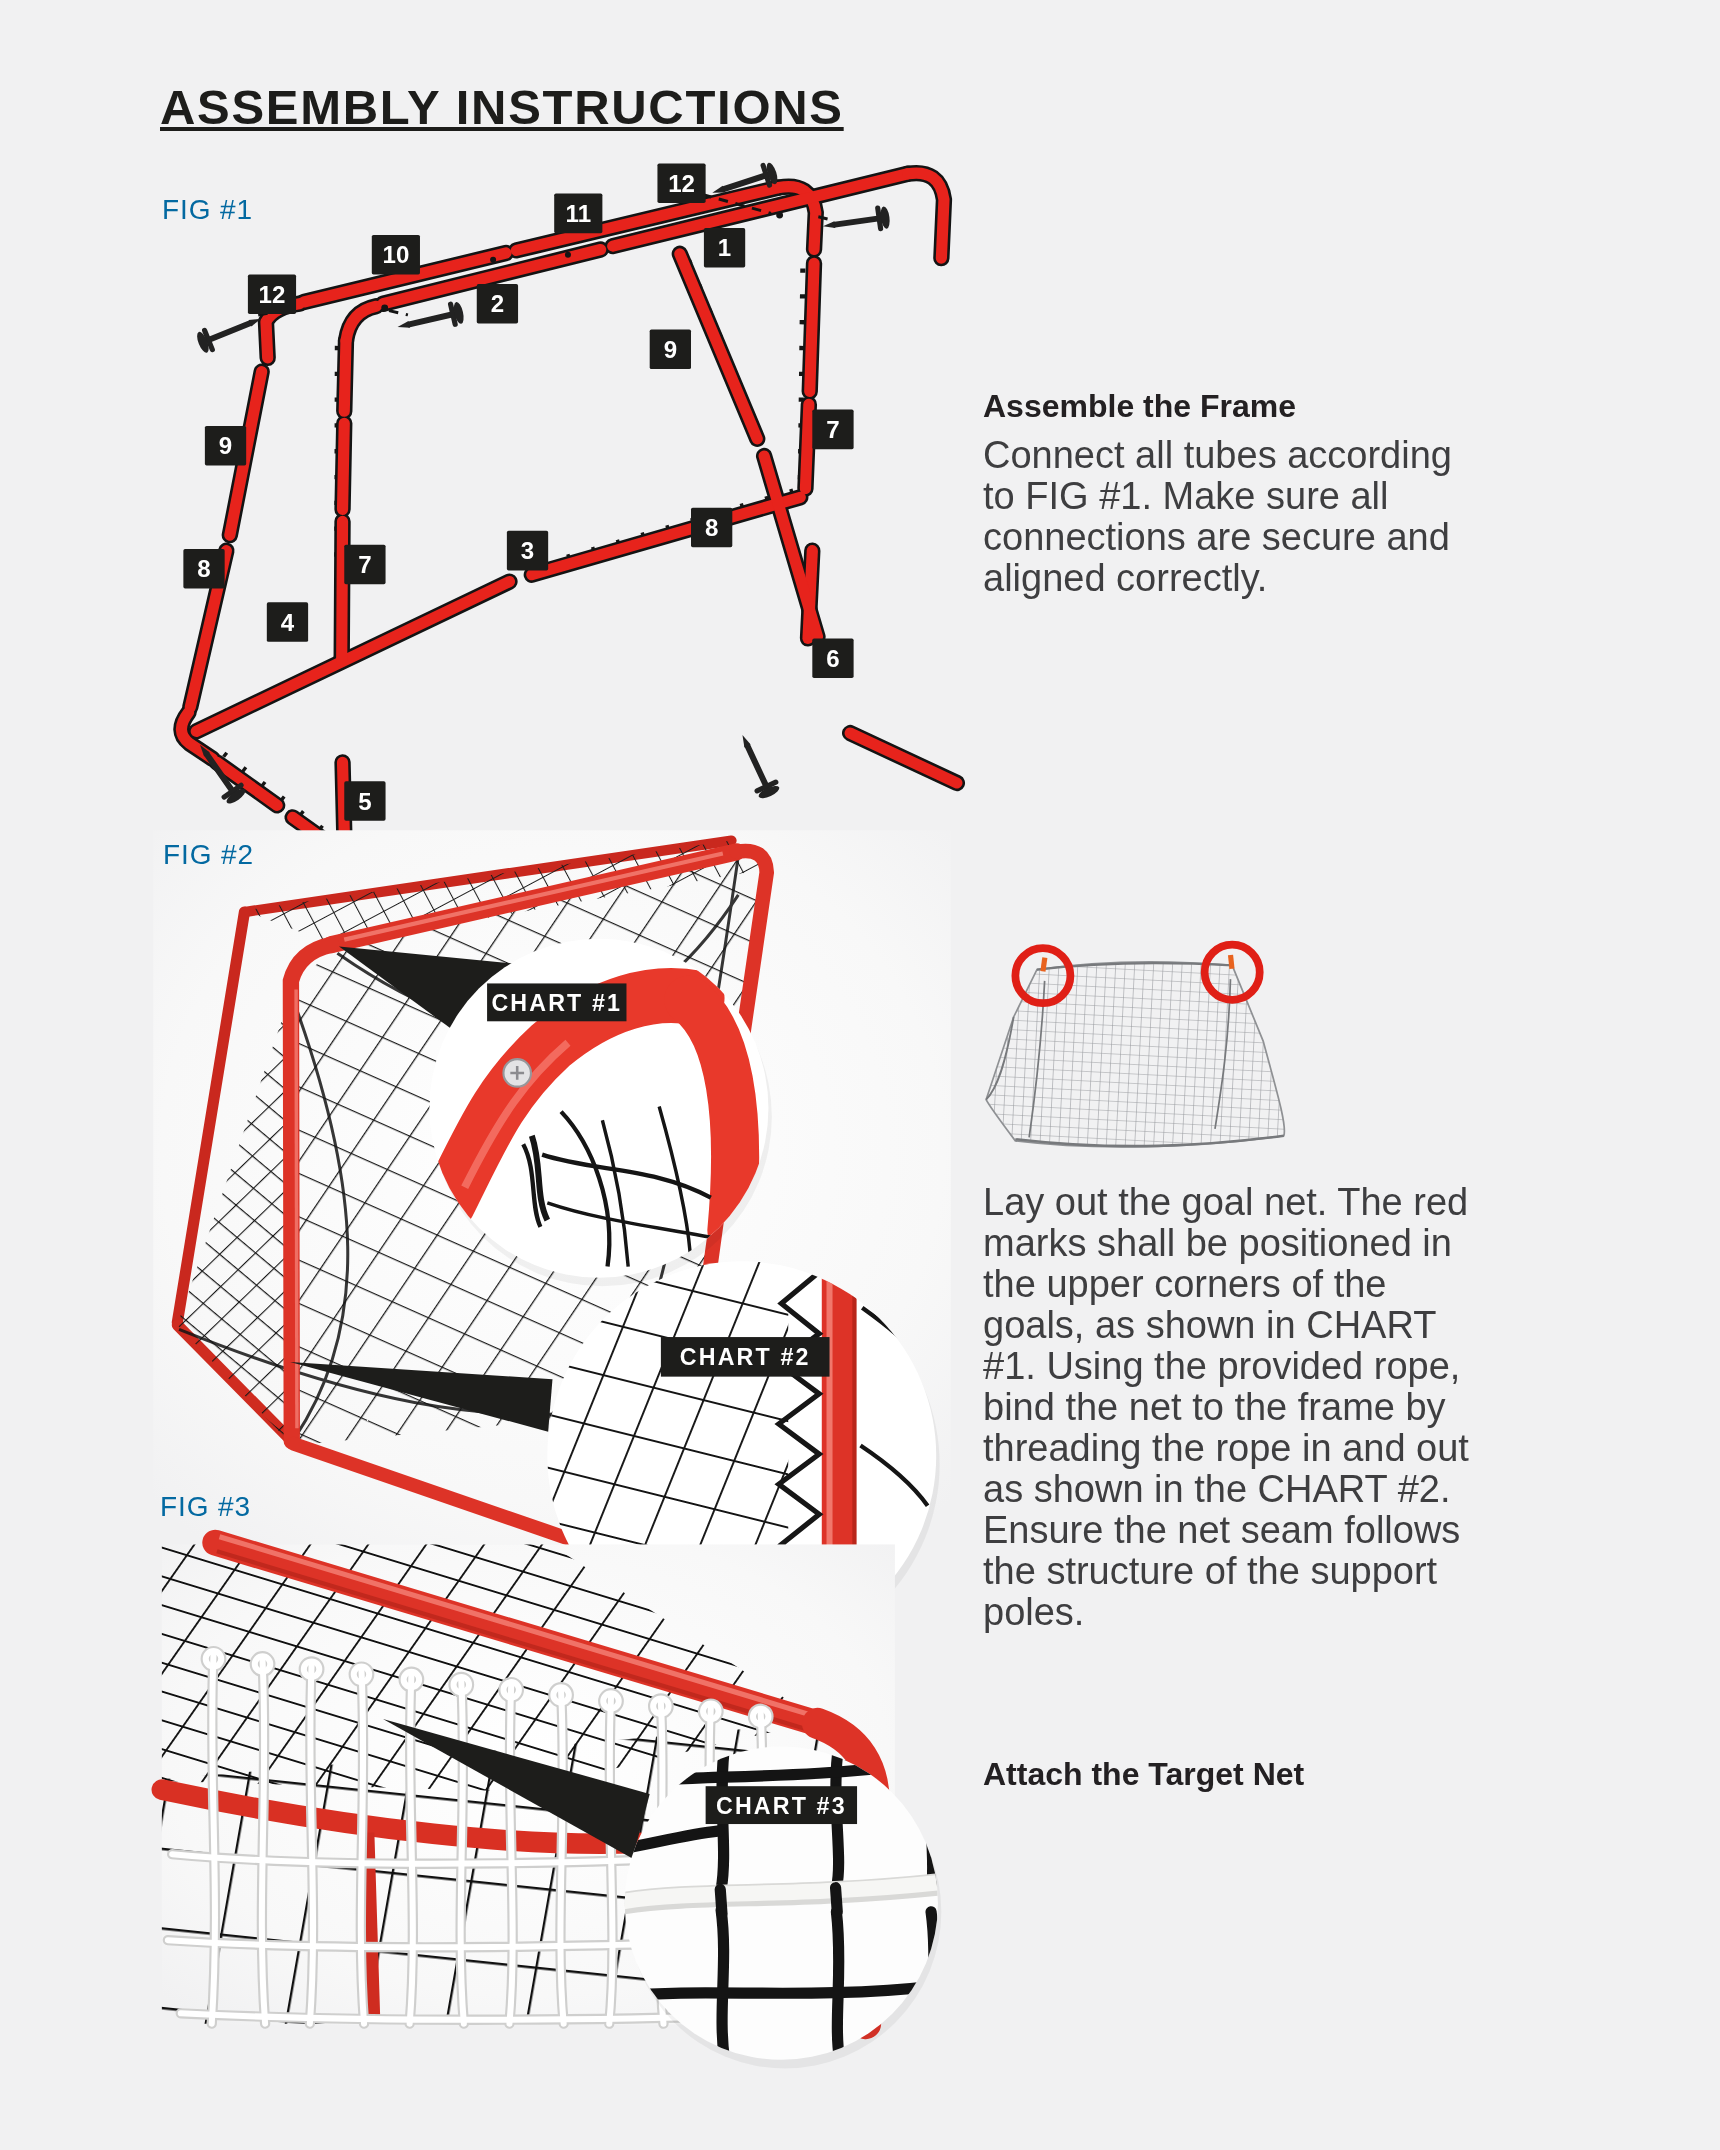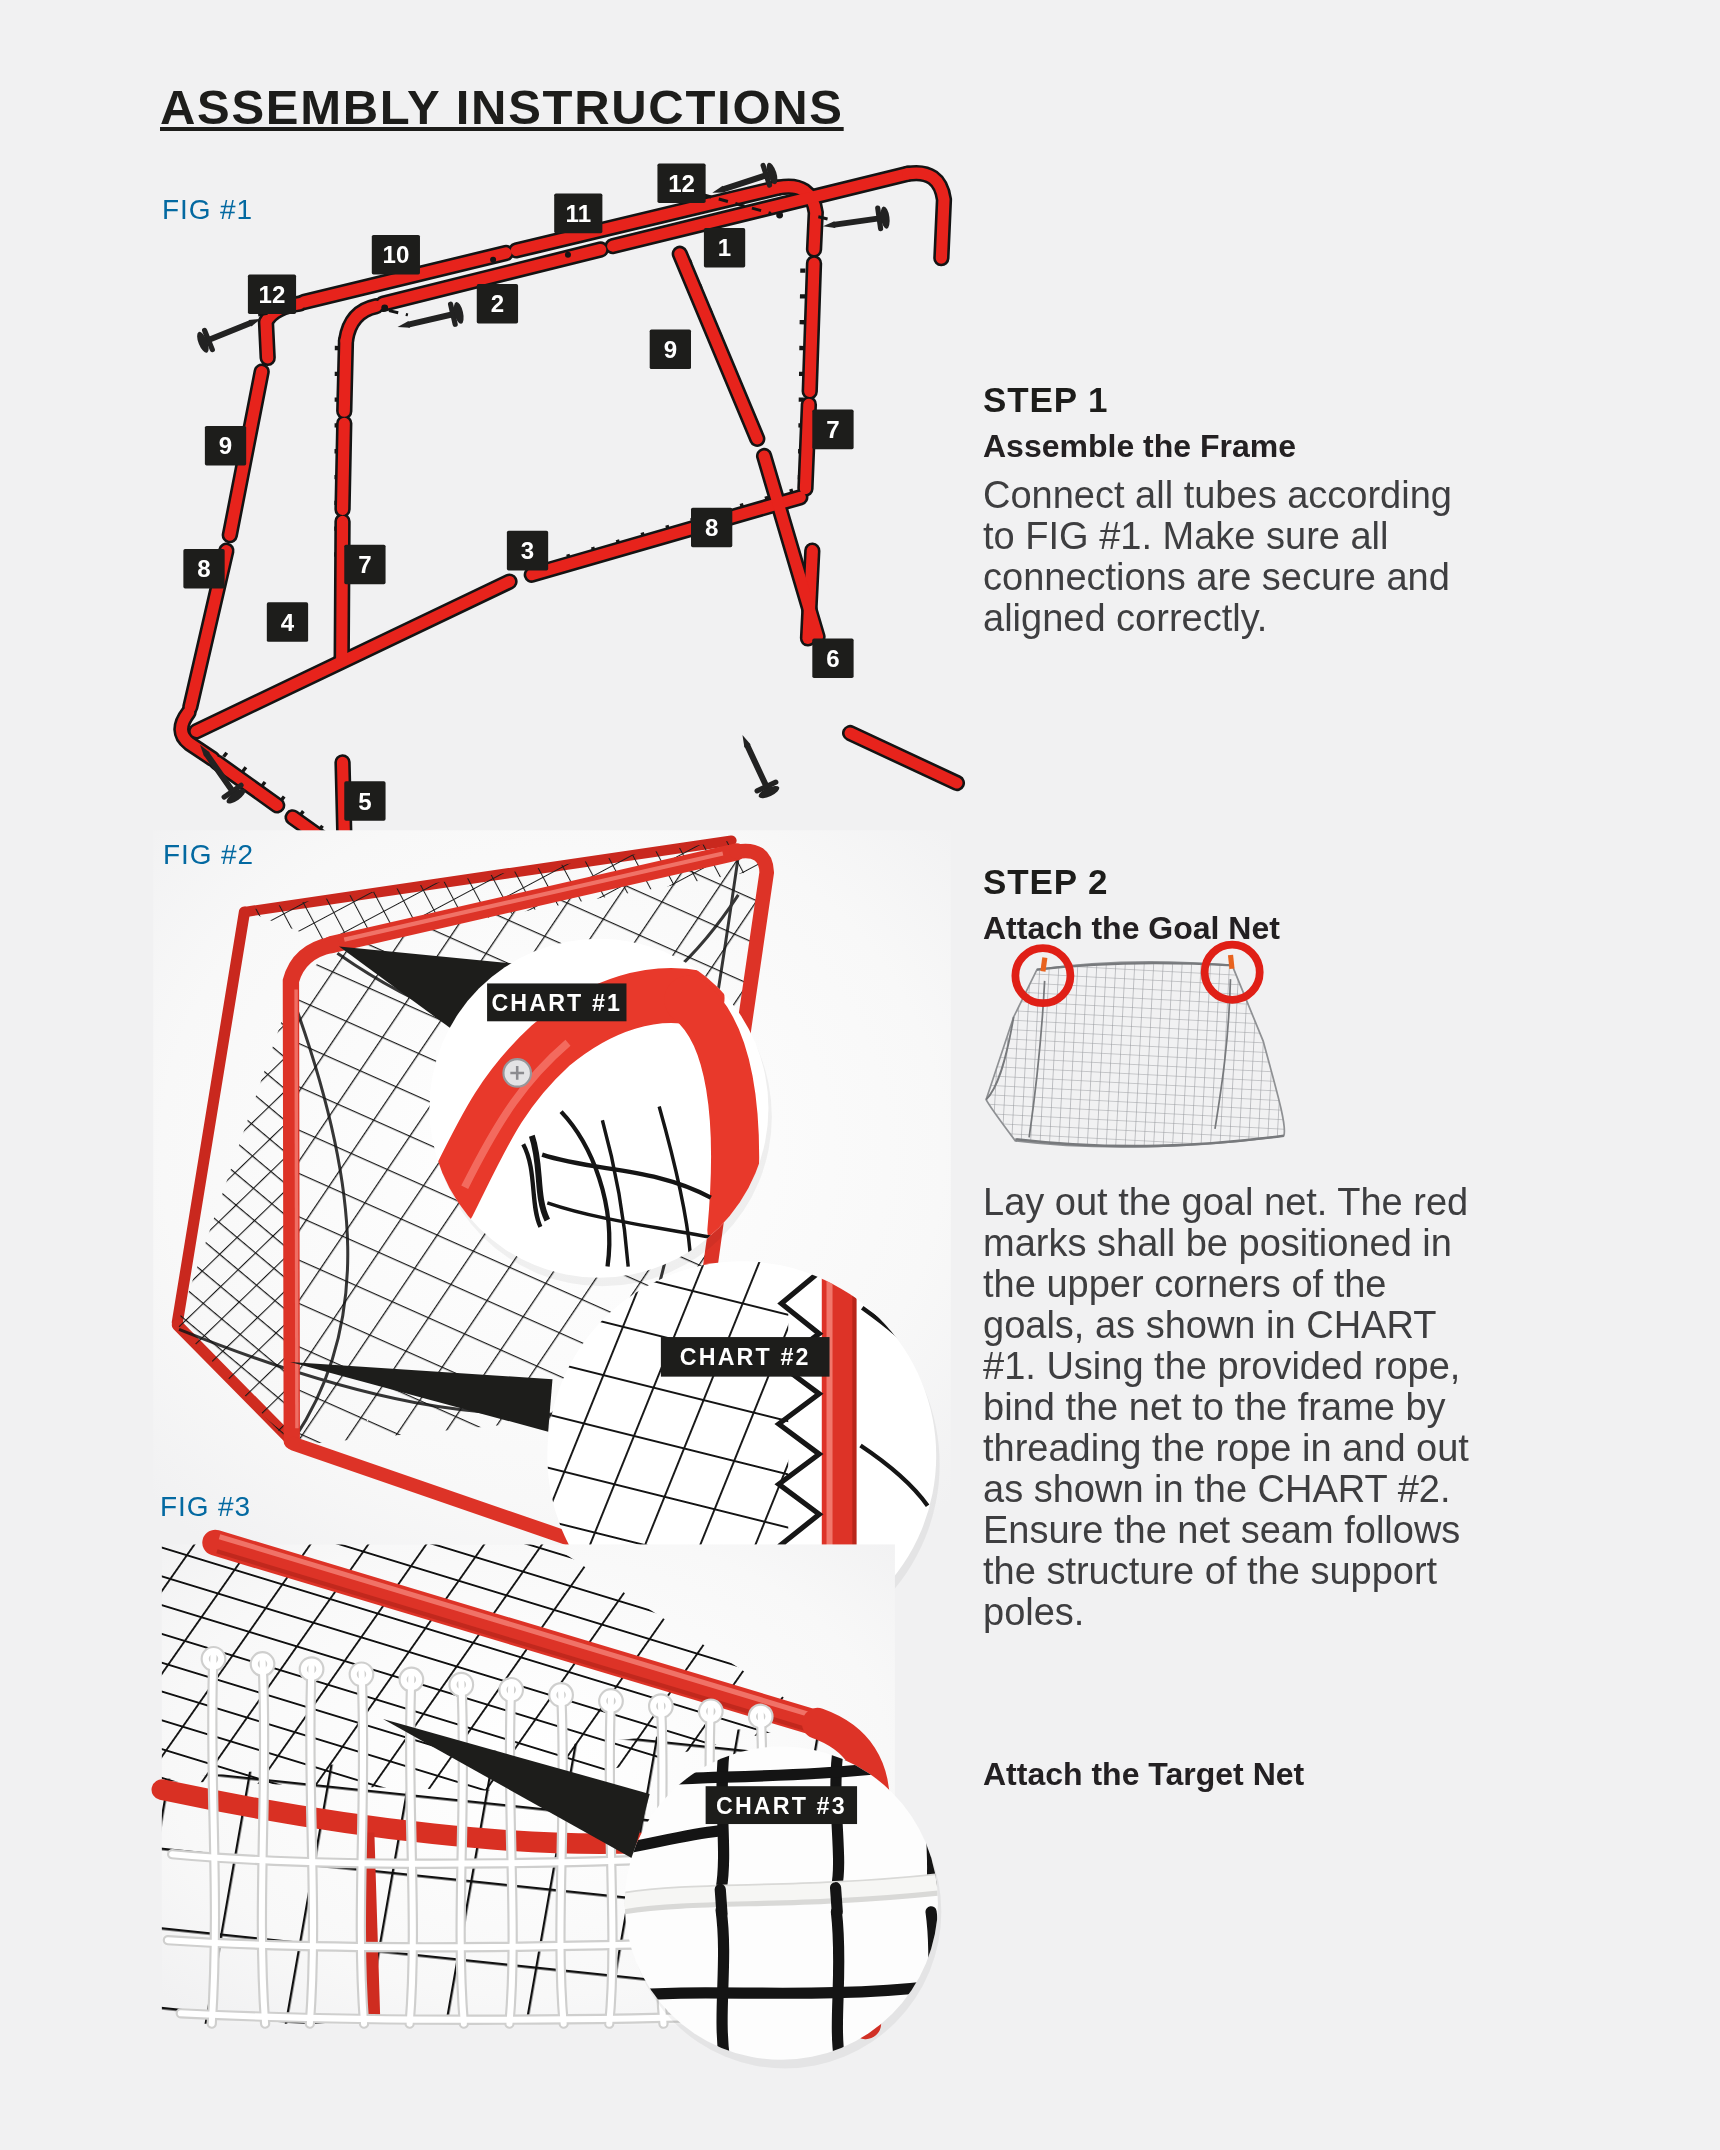--- a/index.html
+++ b/index.html
@@ -354,29 +354,24 @@
   </g>
 </svg>
 
 <div class="abs doc-title" style="left:160px;top:79px;">ASSEMBLY INSTRUCTIONS</div>
 
 <div class="abs caption" style="left:162px;top:194px;">FIG #1</div>
 <div class="abs caption" style="left:163px;top:839px;">FIG #2</div>
 <div class="abs caption" style="left:160px;top:1491px;">FIG #3</div>
 
 <div class="abs" style="left:983px;top:380px;width:516px;">
-  <div class="step-label">STEP 1</div>
   <div class="step-heading">Assemble the Frame</div>
   <div class="step-body" style="width:499px;">Connect all tubes according to FIG #1. Make sure all connections are secure and aligned correctly.</div>
 </div>
 
-<div class="abs" style="left:983px;top:862px;width:516px;">
-  <div class="step-label">STEP 2</div>
-  <div class="step-heading">Attach the Goal Net</div>
-</div>
 <div class="abs step-body" style="left:983px;top:1172px;width:486px;">Lay out the goal net. The red marks shall be positioned in the upper corners of the goals, as shown in CHART #1. Using the provided rope, bind the net to the frame by threading the rope in and out as shown in the CHART #2. Ensure the net seam follows the structure of the support poles.</div>
 
 <div class="abs" style="left:983px;top:1748px;width:585px;">
   <div class="step-heading">Attach the Target Net</div>
 </div>
 
 </div>
 
 
 </body></html>

